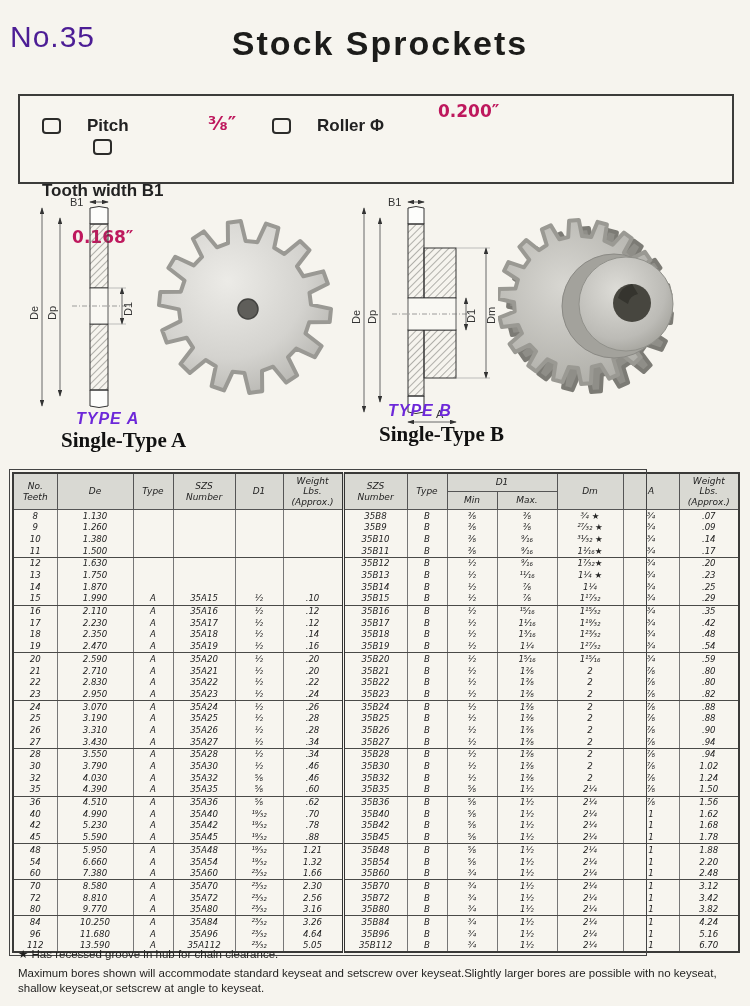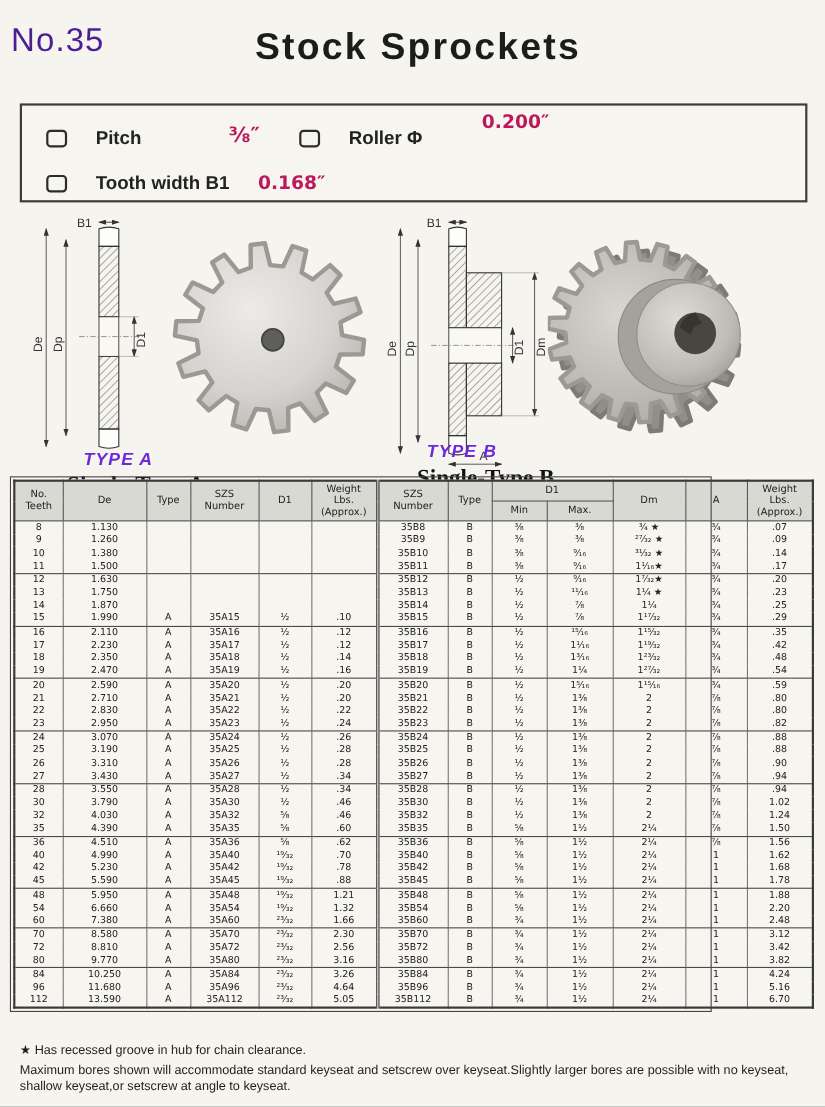--- a/index.html
+++ b/index.html
@@ -14,21 +14,21 @@
   .spec-box{position:absolute;left:18px;top:94px;width:712px;height:86px;border:2px solid #3c3c3a;background:#f7f5ef;}
   .spec-item{position:absolute;display:flex;align-items:center;gap:26px;}
   .chk{display:inline-block;width:15px;height:12px;border:2px solid #2c2c2a;border-radius:4px;background:#f7f5ef;}
   .spec-label{font-size:17px;font-weight:bold;color:#222;}
   .spec-value{font-size:17px;font-weight:bold;color:#be185d;font-family:"DejaVu Sans","Liberation Sans",sans-serif;}
   .big-frac{font-size:19px;}
   .diagram{position:absolute;}
   svg text{font-family:"Liberation Sans","DejaVu Sans",sans-serif;fill:#333;}
   .caption{position:absolute;font-size:16px;font-style:italic;font-weight:bold;color:#6d28d9;letter-spacing:1px;}
   .sub-heading{position:absolute;font-family:"Liberation Serif","DejaVu Serif",serif;font-size:21px;font-weight:bold;color:#111;margin-left:47px;}
-  .tbl-wrap{position:absolute;left:12px;top:436px;width:632px;outline:1px solid #444;outline-offset:2px;}
+  .tbl-wrap{position:absolute;left:12px;top:472px;width:632px;outline:1px solid #444;outline-offset:2px;font-style:italic;}
   table.sprk{border-collapse:collapse;width:726px;table-layout:fixed;background:#f7f5ef;
     font-family:"DejaVu Sans","Liberation Sans",sans-serif;}
   table.sprk th{
     background:#d9d9d3;border:1px solid #555;font-size:9px;font-weight:normal;
     white-space:pre-line;line-height:1.15;padding:2px 0;color:#222;}
   table.sprk td{
     border-left:1px solid #777;border-right:1px solid #777;border-bottom:none;border-top:none;
     font-size:8.6px;line-height:1;padding:1.55px 0;text-align:center;color:#222;white-space:nowrap;}
   table.sprk{border:2px solid #3a3a38;}
   tr.gbreak td{border-bottom:1.5px solid #4a4a48;}
@@ -53,21 +53,21 @@
     <div class="spec-item" style="left:188px;top:16px;">
       <span class="spec-value big-frac">³⁄₈″</span>
     </div>
     <div class="spec-item" style="left:252px;top:20px;">
       <span class="chk"></span>
       <span class="spec-label">Roller Φ</span>
     </div>
     <div class="spec-item" style="left:418px;top:5px;">
       <span class="spec-value">0.200″</span>
     </div>
-    <div class="spec-item" style="left:22px;top:61px;">
+    <div class="spec-item" style="left:22px;top:43px;flex-direction:column;">
       <span class="chk"></span>
       <span class="spec-label">Tooth width B1</span>
       <span class="spec-value">0.168″</span>
     </div>
   </div>
 
   <div class="diagram" style="left:28px;top:198px;">
     <svg width="140" height="218" viewBox="0 0 140 218">
       <defs>
         <pattern id="hatch" width="5" height="5" patternUnits="userSpaceOnUse" patternTransform="rotate(45)">

